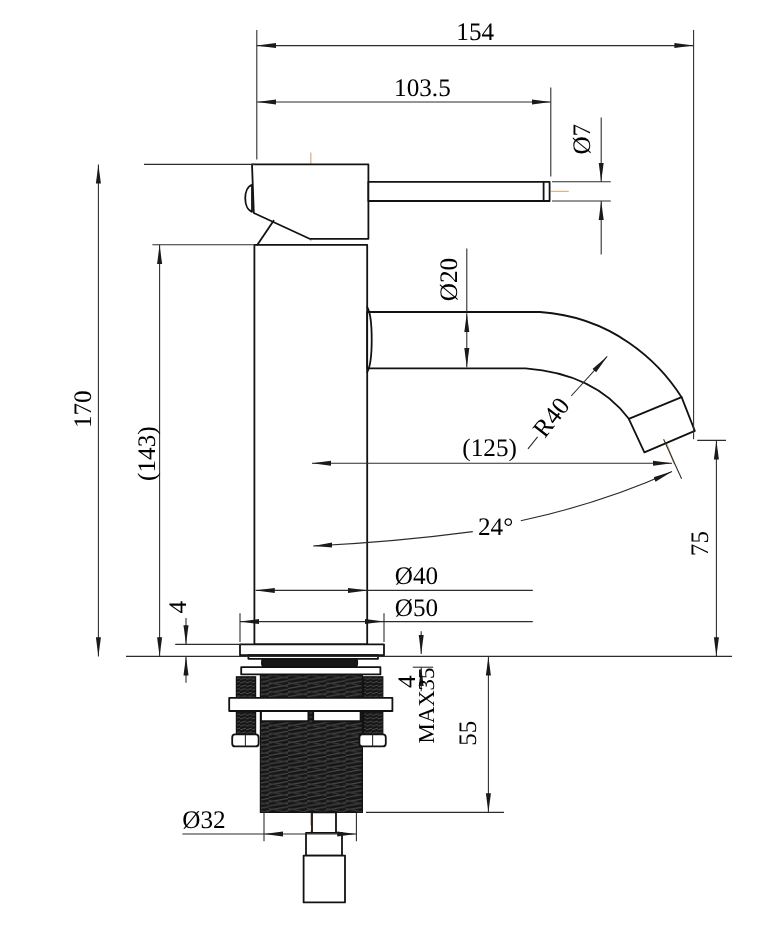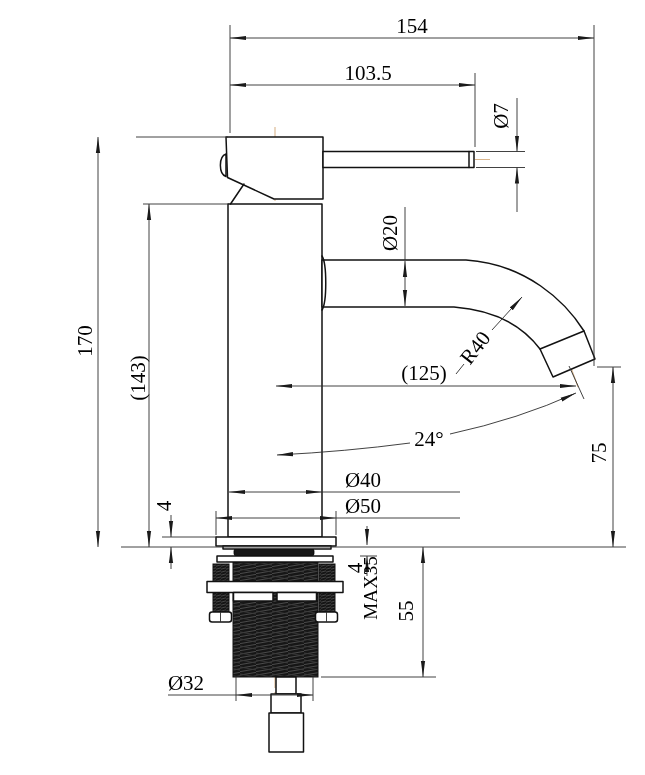--- a/index.html
+++ b/index.html
@@ -1,16 +1,16 @@
 <!DOCTYPE html>
 <html><head>
 <meta charset="utf-8">
 <style>
   html,body{margin:0;padding:0;background:#ffffff;}
-  #stage{position:relative;width:612px;height:775px;background:#fff;overflow:hidden;padding-left:16px;}
+  #stage{position:relative;width:612px;height:775px;background:#fff;overflow:hidden;}
   svg{display:block;}
   .outline{fill:none;stroke:#121212;stroke-width:1.5;stroke-linejoin:round;stroke-linecap:round;}
   .part{fill:#ffffff;stroke:#121212;stroke-width:1.5;stroke-linejoin:round;}
   .thin{fill:none;stroke:#2c2c2c;stroke-width:0.9;}
   .dim{fill:none;stroke:#2c2c2c;stroke-width:0.9;}
   .cl{fill:none;stroke:#d9b58c;stroke-width:1.1;}
   .dimtext{font-family:"Liberation Serif","DejaVu Serif",serif;font-size:21px;fill:#000;}
   .dimtext.small{font-size:19px;}
 </style>
 </head>

